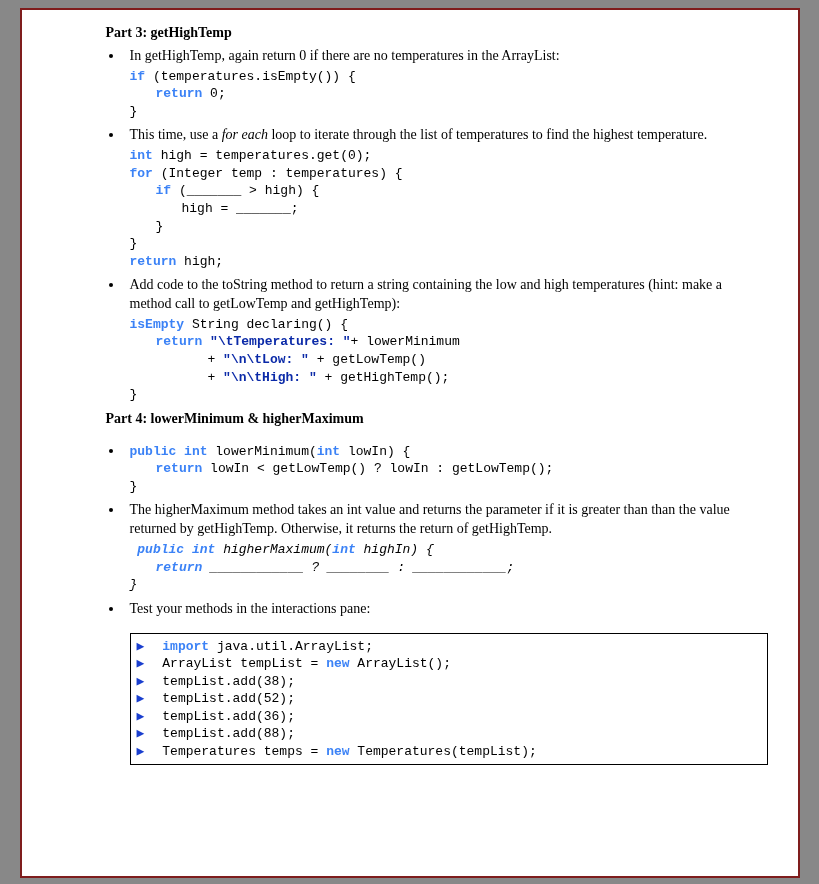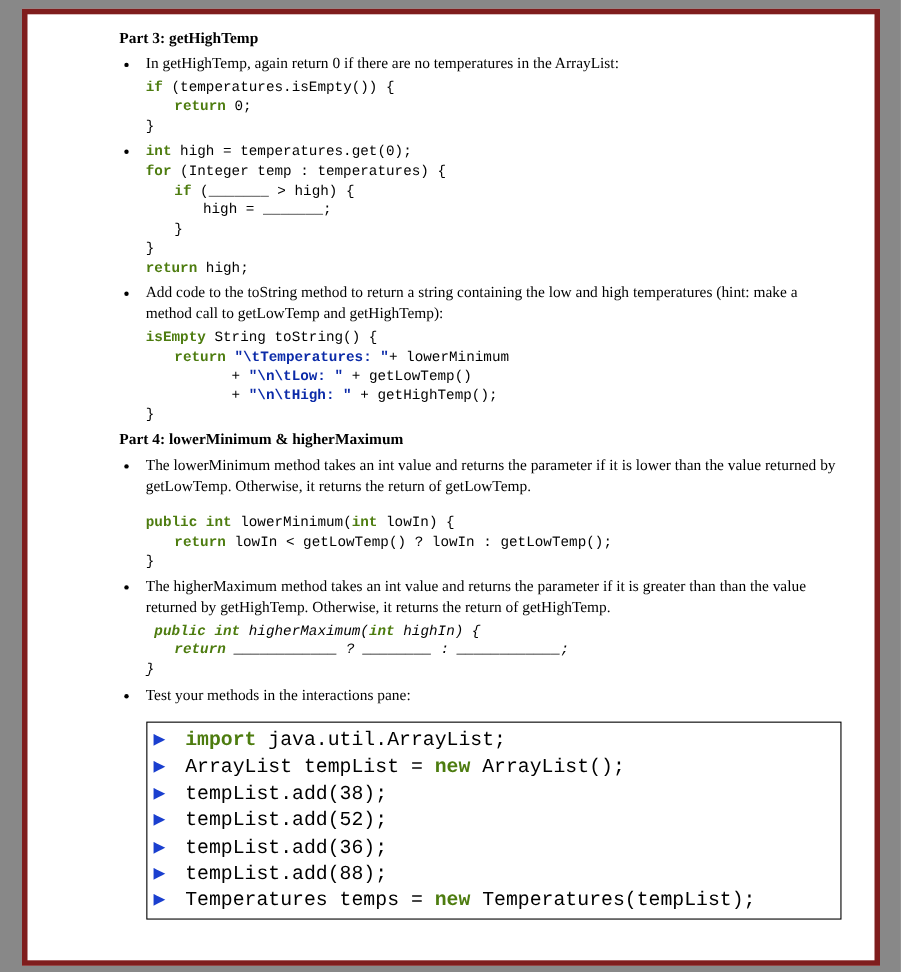--- a/index.html
+++ b/index.html
@@ -9,21 +9,21 @@
     font-family: "Times New Roman", Times, serif;
     font-size: 14px;
     color: #000;
   }
   .page {
     background: #fff;
     width: 780px;
     margin: 8px auto;
     padding: 8px 30px 30px 84px;
     box-sizing: border-box;
-    border: 5px solid #7f1d1d;
+    border: 2px solid #7f1d1d;
     min-height: 870px;
   }
   .part-title {
     font-weight: bold;
     margin: 6px 0 4px 0;
   }
   ul.bullets {
     margin: 0 0 0 0;
     padding-left: 18px;
   }
@@ -36,34 +36,34 @@
     line-height: 1.35;
   }
   .prose em { font-style: italic; }
   .code {
     font-family: "Courier New", Courier, monospace;
     font-size: 13px;
     white-space: pre;
     line-height: 1.35;
     margin: 2px 0 6px 0;
   }
-  .kw { color: #4d7c0f; font-weight: bold; }   
+  .kw { color: #3b82f6; font-weight: bold; }   
   .str { color: #0b2aa8; font-weight: bold; }  
   .indent1 { padding-left: 26px; }
   .indent2 { padding-left: 52px; }
   .indent3 { padding-left: 78px; }
   .blank { letter-spacing: 0; }
   .codebox {
     border: 1px solid #000;
     margin: 8px 0 0 0;
     padding: 4px 6px;
   }
   .codebox .row {
     font-family: "Courier New", Courier, monospace;
-    font-size: 18px;
+    font-size: 13px;
     white-space: pre;
     line-height: 1.35;
   }
   .arrow {
     color: #1a3fcf;
     font-weight: bold;
     display: inline-block;
     width: 18px;
   }
   .under { text-decoration: underline; }
@@ -77,44 +77,44 @@
 
   <ul class="bullets">
     <li>
       <div class="prose">In getHighTemp, again return 0 if there are no temperatures in the ArrayList:</div>
       <div class="code"><span class="kw">if</span><span> (temperatures.isEmpty()) {</span>
 <span class="indent1"><span class="kw">return</span><span> 0;</span></span>
 <span>}</span></div>
     </li>
 
     <li>
+      <div class="prose"><span>This time, use a </span><em>for each</em><span> loop to iterate through the list of temperatures to find the highest temperature.</span></div>
       <div class="code"><span class="kw">int</span><span> high = temperatures.get(0);</span>
 <span class="kw">for</span><span> (Integer temp : temperatures) {</span>
 <span class="indent1"><span class="kw">if</span><span class="blank"> (_______ &gt; high) {</span></span>
 <span class="indent2"><span class="blank">high = _______;</span></span>
 <span class="indent1">}</span>
 <span>}</span>
 <span class="kw">return</span><span> high;</span></div>
     </li>
 
     <li style="margin-top:4px;">
       <div class="prose">Add code to the toString method to return a string containing the low and high temperatures (hint: make a method call to getLowTemp and getHighTemp):</div>
-      <div class="code"><span class="kw">isEmpty</span><span> String toString() {</span>
+      <div class="code"><span class="kw">isEmpty</span><span> String declaring() {</span>
 <span class="indent1"><span class="kw">return </span><span class="str">"\tTemperatures: "</span><span>+ lowerMinimum</span></span>
 <span class="indent3"><span>+ </span><span class="str">"\n\tLow: "</span><span> + getLowTemp()</span></span>
 <span class="indent3"><span>+ </span><span class="str">"\n\tHigh: "</span><span> + getHighTemp();</span></span>
 <span>}</span></div>
     </li>
   </ul>
 
   <div class="part-title prose">Part 4: lowerMinimum &amp; higherMaximum</div>
 
   <ul class="bullets">
     <li>
-      <div class="prose">The lowerMinimum method takes an int value and returns the parameter if it is lower than the value returned by getLowTemp. Otherwise, it returns the return of getLowTemp.</div>
       <div class="code" style="margin-top:14px;"><span class="kw">public int</span><span> lowerMinimum(</span><span class="kw">int</span><span> lowIn) {</span>
 <span class="indent1"><span class="kw">return</span><span> lowIn &lt; getLowTemp() ? lowIn : getLowTemp();</span></span>
 <span>}</span></div>
     </li>
 
     <li>
       <div class="prose">The higherMaximum method takes an int value and returns the parameter if it is greater than than the value returned by getHighTemp. Otherwise, it returns the return of getHighTemp.</div>
       <div class="code" style="font-style:italic;"> <span class="kw">public int</span><span> higherMaximum(</span><span class="kw">int</span><span> highIn) {</span>
 <span class="indent1"><span class="kw">return</span><span class="blank"> ____________ ? ________ : ____________;</span></span>
 <span>}</span></div>

